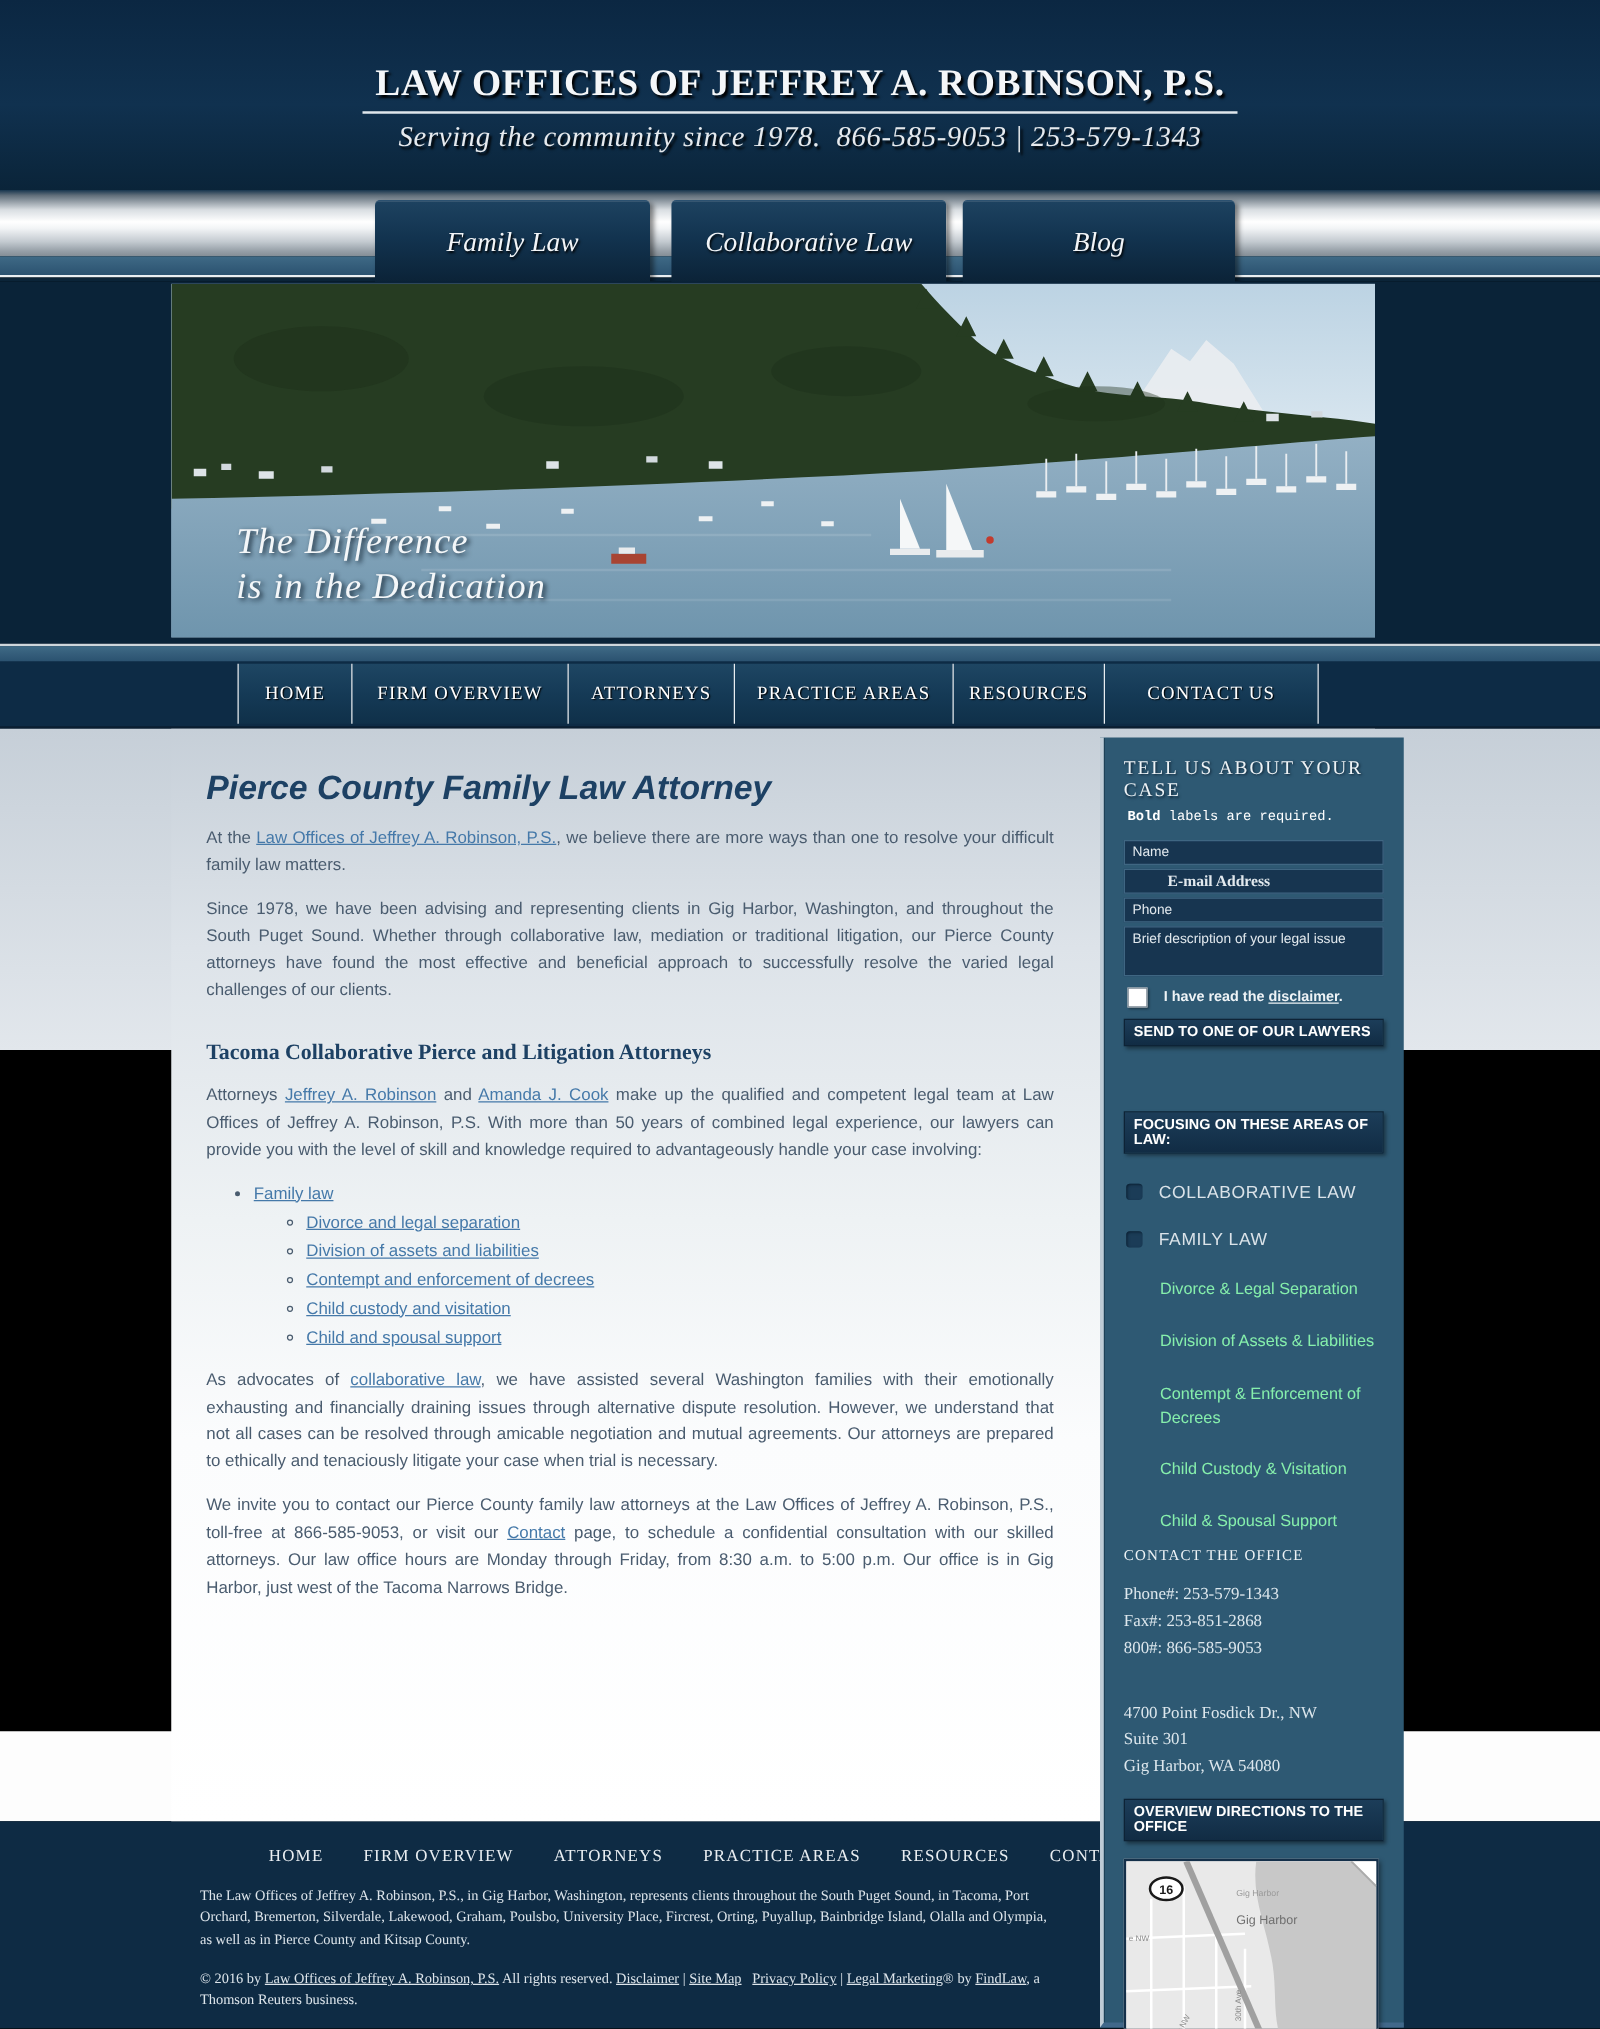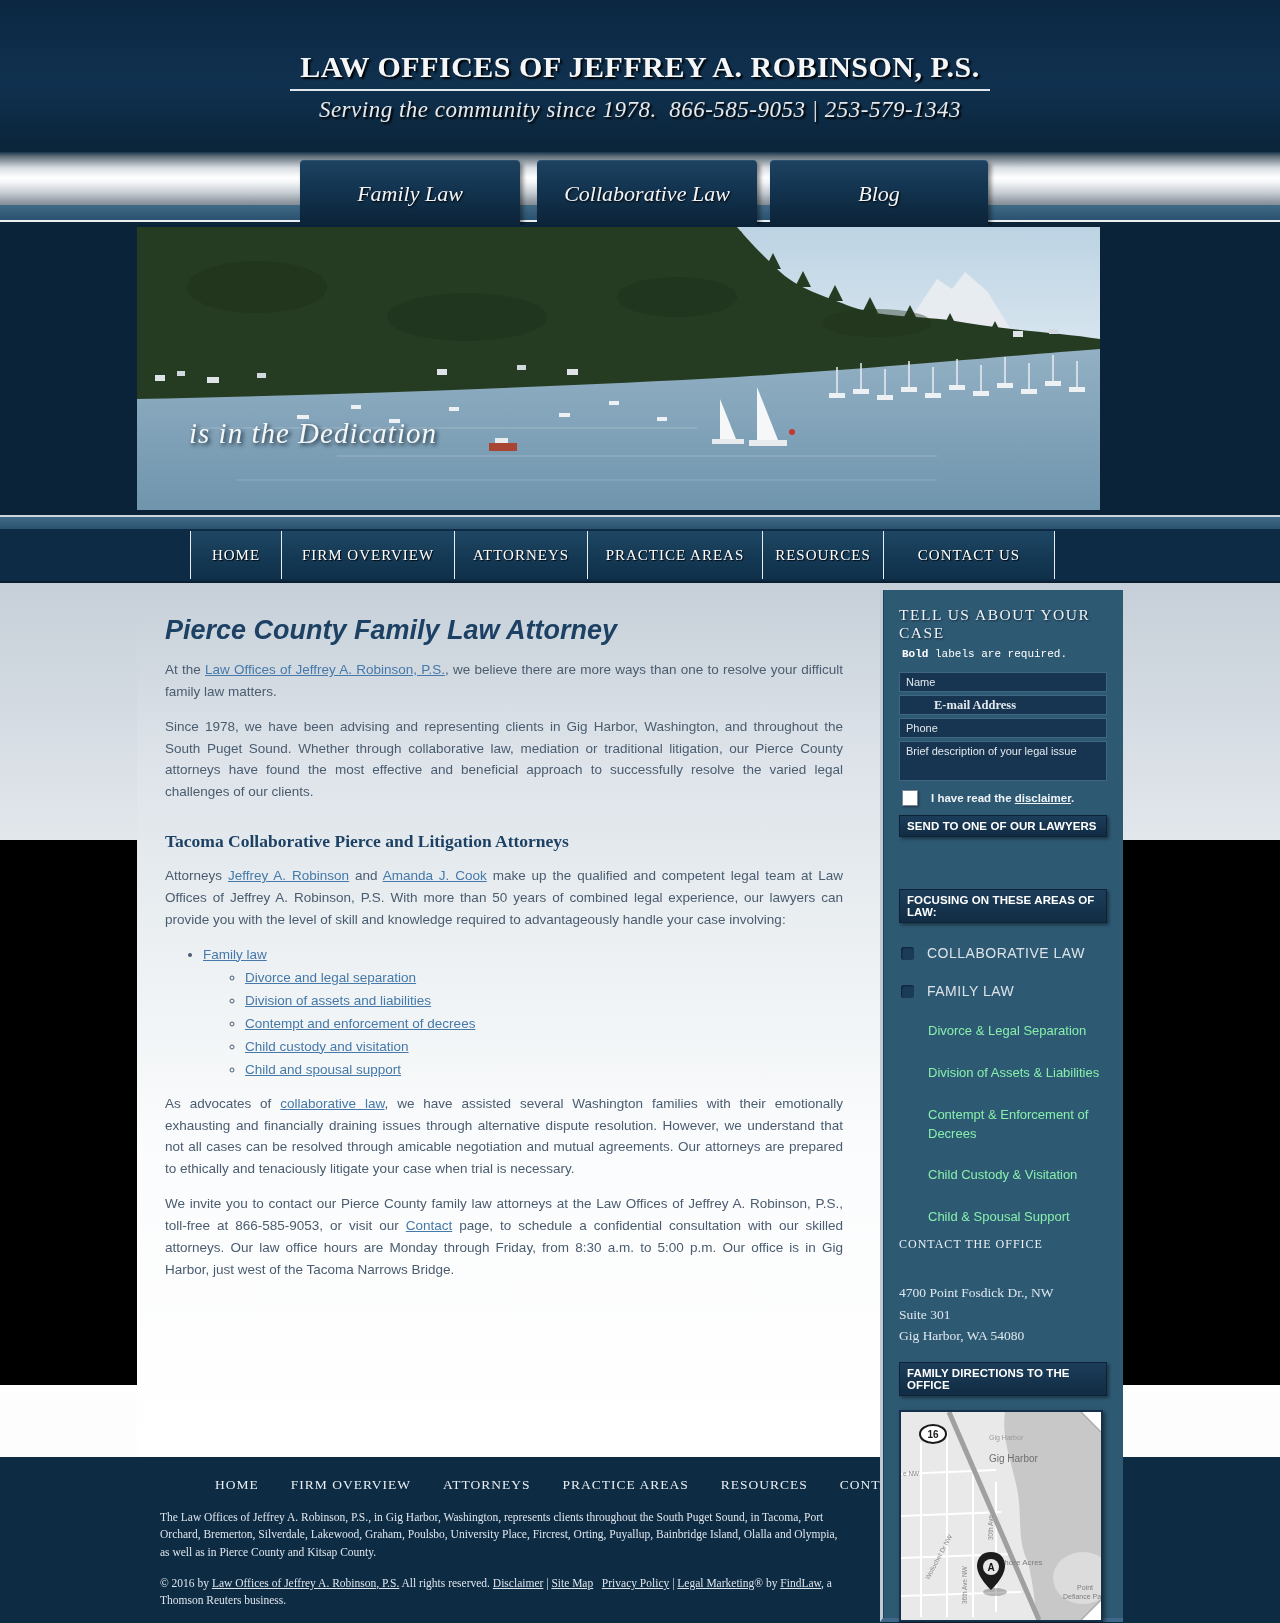--- a/index.html
+++ b/index.html
@@ -174,20 +174,21 @@
           <rect x="788" y="166" width="16" height="5"></rect>
             <rect x="812" y="158" width="16" height="5"></rect>
           <rect x="836" y="164" width="16" height="5"></rect>
             <rect x="860" y="156" width="16" height="5"></rect>
           <rect x="884" y="162" width="16" height="5"></rect>
             <rect x="908" y="154" width="16" height="5"></rect>
           <rect x="932" y="160" width="16" height="5"></rect>
         </g>
       </svg>
       <div class="hero-text">
+        <div>The Difference</div>
         <div>is in the Dedication</div>
       </div>
     </div>
   </div>
 
   <div class="main-nav-band">
     <div class="nav-strip"></div>
     <div class="nav-row">
       <div class="nav-item" style="width:90px">HOME</div>
       <div class="nav-item" style="width:172px">FIRM OVERVIEW</div>
@@ -262,26 +263,31 @@
         </div>
         <div class="area-children">
           <div class="area-child">Divorce &amp; Legal Separation</div>
           <div class="area-child">Division of Assets &amp; Liabilities</div>
           <div class="area-child">Contempt &amp; Enforcement of Decrees</div>
           <div class="area-child">Child Custody &amp; Visitation</div>
           <div class="area-child">Child &amp; Spousal Support</div>
         </div>
 
         <div class="sb-contact-title">CONTACT THE OFFICE</div>
+        <div class="sb-lines">
+          <div>Phone#: 253-579-1343</div>
+          <div>Fax#: 253-851-2868</div>
+          <div>800#: 866-585-9053</div>
+        </div>
         <div class="sb-lines sb-address">
           <div>4700 Point Fosdick Dr., NW</div>
           <div>Suite 301</div>
           <div>Gig Harbor, WA 54080</div>
         </div>
-        <div class="sb-bar directions-bar">FAMILY DIRECTIONS TO THE OFFICE</div>
+        <div class="sb-bar directions-bar">OVERVIEW DIRECTIONS TO THE OFFICE</div>
 
         <div class="map-wrap">
           <svg width="200" height="208" viewBox="0 0 200 208">
             <rect x="0" y="0" width="200" height="208" fill="#e9e9e9"></rect>
             <path d="M104,0 C100,28 112,52 117,82 C121,108 116,128 127,150 C132,172 134,190 136,208 L200,208 L200,0 Z" fill="#c8c8c8"></path>
             <ellipse cx="182" cy="166" rx="30" ry="26" fill="#dcdcdc"></ellipse>
             <g stroke="#ffffff" stroke-width="2">
               <line x1="20" y1="30" x2="20" y2="205"></line>
                 <line x1="46" y1="20" x2="46" y2="205"></line>
               <line x1="72" y1="60" x2="72" y2="205"></line>

